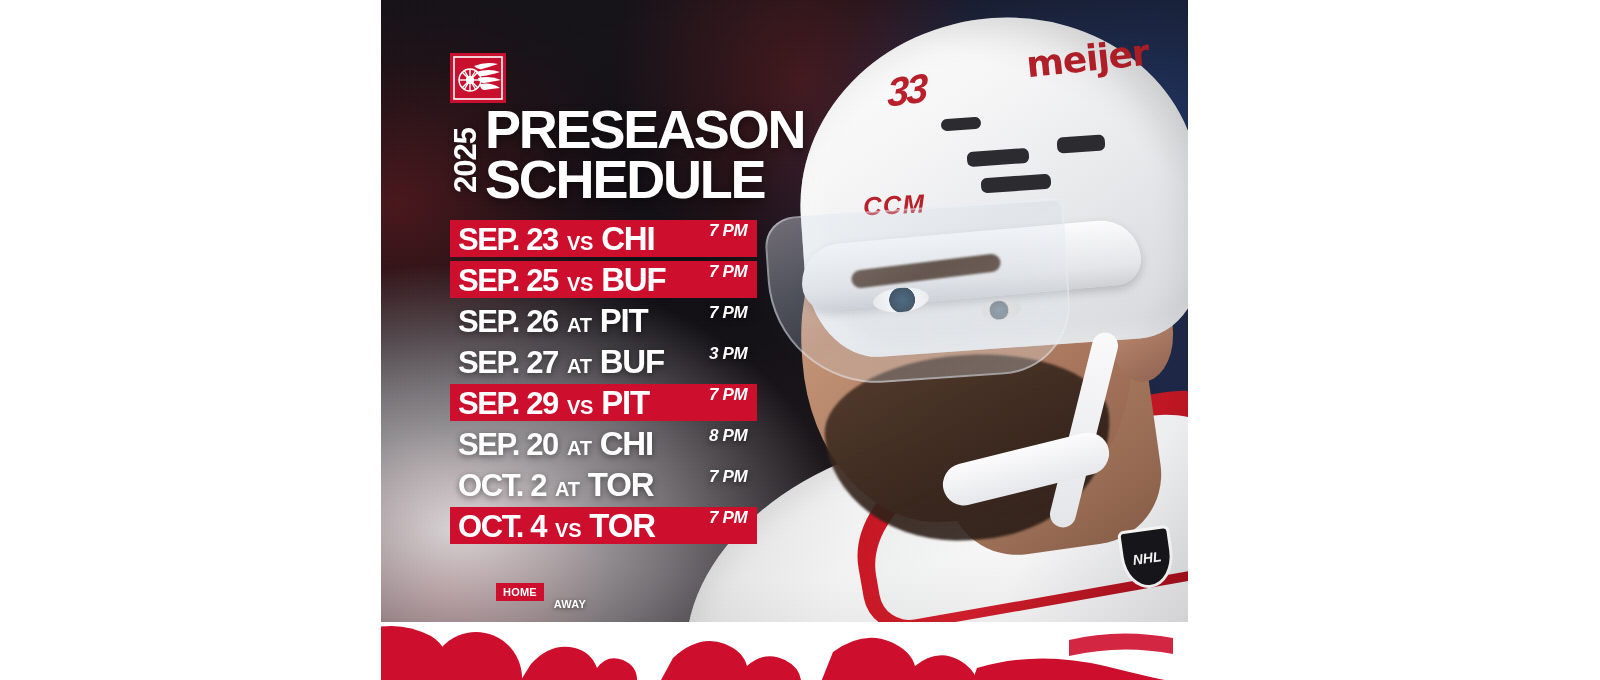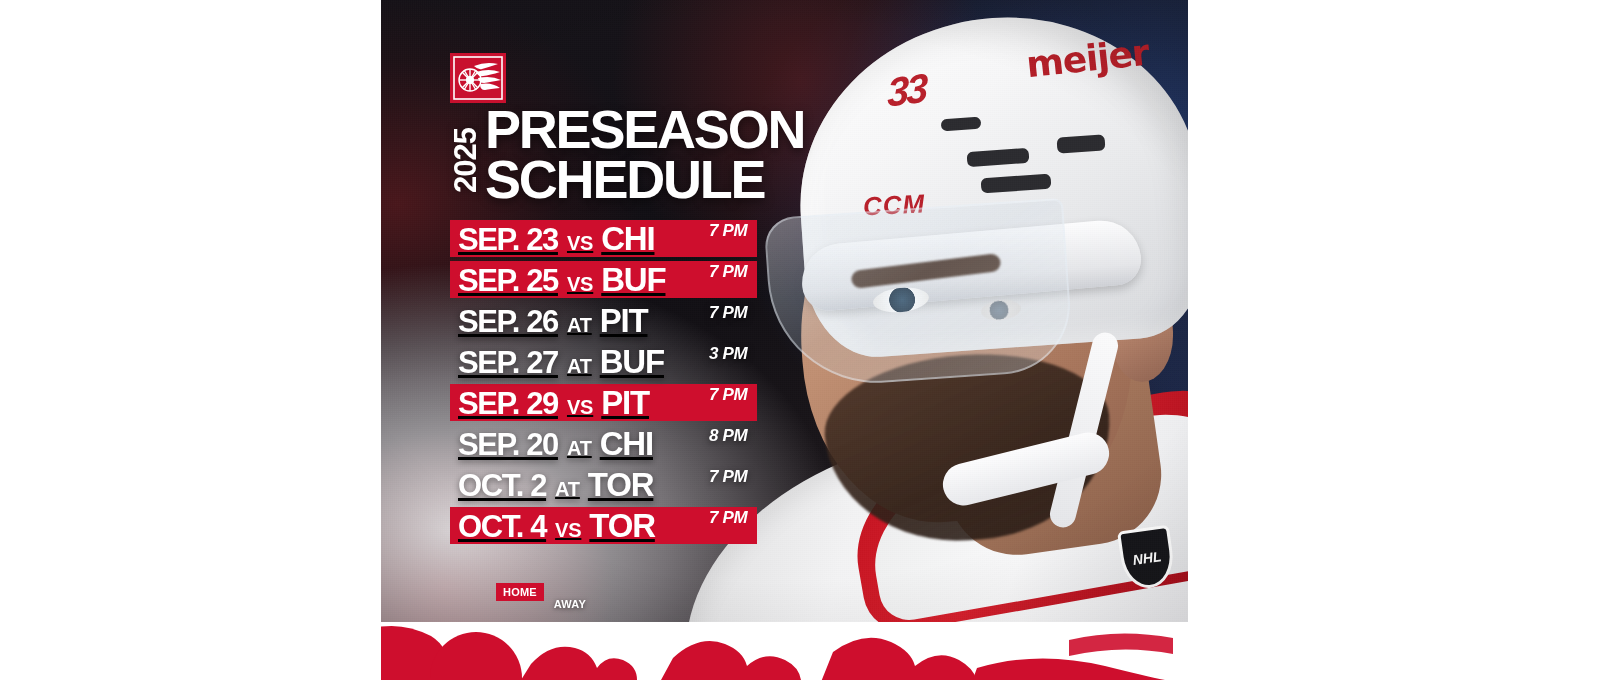--- a/index.html
+++ b/index.html
@@ -232,21 +232,21 @@
   .title-line {
     color: #ffffff;
     font-family: "Liberation Sans", sans-serif;
     font-size: 54px; font-weight: 700;
     letter-spacing: -2.2px;
     line-height: 0.92;
     text-shadow: 0 3px 10px rgba(0,0,0,.5);
   }
 
   
-  .schedule { position: absolute; left: 0; top: 218px; width: 807px; text-decoration: underline; }
+  .schedule { position: absolute; left: 0; top: 218px; width: 807px; }
   .game {
     position: relative;
     height: 41px;
     display: flex; align-items: center;
   }
   .game .bar {
     position: absolute; left: 69px; top: 2px;
     width: 307px; height: 37px;
     background: #ce0e2d;
     display: none;

